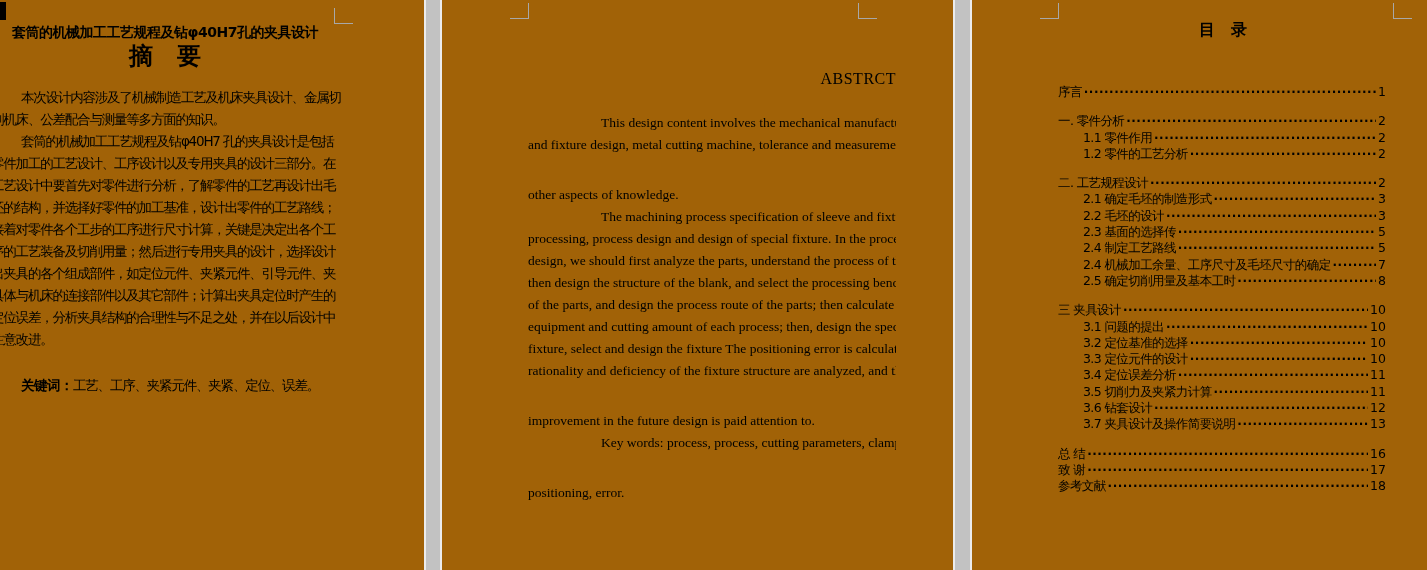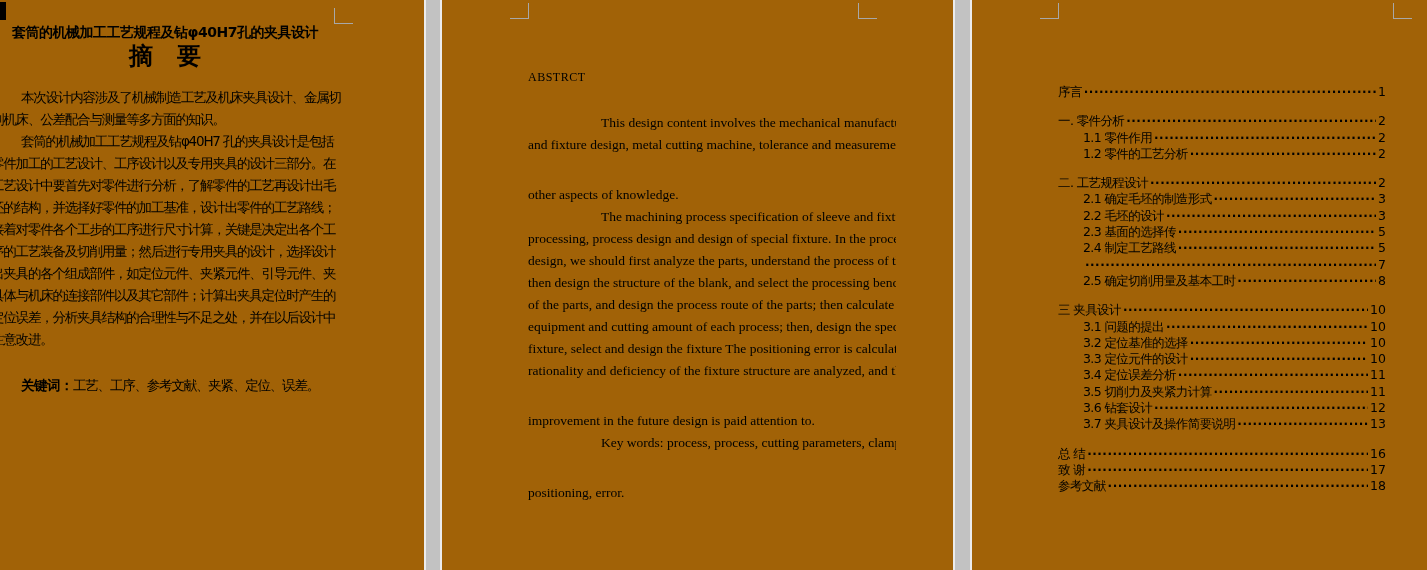--- a/index.html
+++ b/index.html
@@ -36,22 +36,22 @@
   .cn-body{position:absolute;left:-9px;top:86px;width:348px;}
   .cn-line{height:22px;line-height:22px;font-size:13.5px;letter-spacing:-1.2px;
     white-space:nowrap;color:#000;}
   .cn-line.indent{padding-left:30px;}
   .cn-keywords{position:absolute;left:-9px;top:377px;width:348px;padding-left:30px;
     font-size:13.5px;letter-spacing:-1.2px;white-space:nowrap;color:#000;box-sizing:border-box;}
   .cn-keywords b{letter-spacing:-0.5px;}
 
   
   .en-title{
-    position:absolute;left:86px;top:70px;width:368px;text-align:left;
-    font-family:"Liberation Serif",serif;font-size:12px;color:#000;letter-spacing:0.5px;
+    position:absolute;left:86px;top:70px;width:368px;text-align:right;
+    font-family:"Liberation Serif",serif;font-size:16px;color:#000;letter-spacing:0.5px;
   }
   .en-body{position:absolute;left:86px;top:112px;width:368px;
     font-family:"Liberation Serif",serif;font-size:13.5px;color:#000;}
   .en-line{height:22px;line-height:22px;white-space:nowrap;overflow:hidden;
     text-align:justify;text-align-last:justify;}
   .en-line.first{padding-left:73px;}
   .en-line.last{text-align:center;text-align-last:left;white-space:normal;margin-top:28px;}
 
   
   .toc-heading{
@@ -85,21 +85,21 @@
       <div class="cn-line">工艺设计中要首先对零件进行分析，了解零件的工艺再设计出毛</div>
       <div class="cn-line">坯的结构，并选择好零件的加工基准，设计出零件的工艺路线；</div>
       <div class="cn-line">接着对零件各个工步的工序进行尺寸计算，关键是决定出各个工</div>
       <div class="cn-line">序的工艺装备及切削用量；然后进行专用夹具的设计，选择设计</div>
       <div class="cn-line">出夹具的各个组成部件，如定位元件、夹紧元件、引导元件、夹</div>
       <div class="cn-line">具体与机床的连接部件以及其它部件；计算出夹具定位时产生的</div>
       <div class="cn-line">定位误差，分析夹具结构的合理性与不足之处，并在以后设计中</div>
       <div class="cn-line">注意改进。</div>
     </div>
   <div class="cn-keywords">
-    <b>关键词：</b><span>工艺、工序、参考文献、夹紧、定位、误差。</span>
+    <b>关键词：</b><span>工艺、工序、夹紧元件、夹紧、定位、误差。</span>
   </div>
 </div>
 
 <div class="gutter gutter-1"></div>
 
 <div class="page page-mid">
   <div class="corner tl" style="left:68px;top:3px;"></div>
   <div class="corner tr" style="left:416px;top:3px;"></div>
   <div class="en-title">ABSTRCT</div>
   <div class="en-body">
@@ -118,20 +118,21 @@
       <div class="en-line first">Key words: process, process, cutting parameters, clamping,</div>
       <div class="en-line last">positioning, error.</div>
     </div>
 </div>
 
 <div class="gutter gutter-2"></div>
 
 <div class="page page-right">
   <div class="corner tl" style="left:68px;top:3px;"></div>
   <div class="corner tr" style="left:421px;top:3px;"></div>
+  <div class="toc-heading">目　录</div>
   <div class="toc-list">
       <div class="toc-section">
         <div class="toc-row">
           <span class="lbl">序言</span>
           <span class="leader">································································································································································</span>
           <span class="pg">1</span>
         </div>
       </div>
       <div class="toc-section">
         <div class="toc-row">
@@ -170,20 +171,21 @@
           <span class="lbl">2.3 基面的选择传</span>
           <span class="leader">································································································································································</span>
           <span class="pg">5</span>
         </div>
         <div class="toc-row sub">
           <span class="lbl">2.4 制定工艺路线</span>
           <span class="leader">································································································································································</span>
           <span class="pg">5</span>
         </div>
         <div class="toc-row sub">
+          <span class="lbl">2.4 机械加工余量、工序尺寸及毛坯尺寸的确定</span>
           <span class="leader">································································································································································</span>
           <span class="pg">7</span>
         </div>
         <div class="toc-row sub">
           <span class="lbl">2.5 确定切削用量及基本工时</span>
           <span class="leader">································································································································································</span>
           <span class="pg">8</span>
         </div>
       </div>
       <div class="toc-section">

